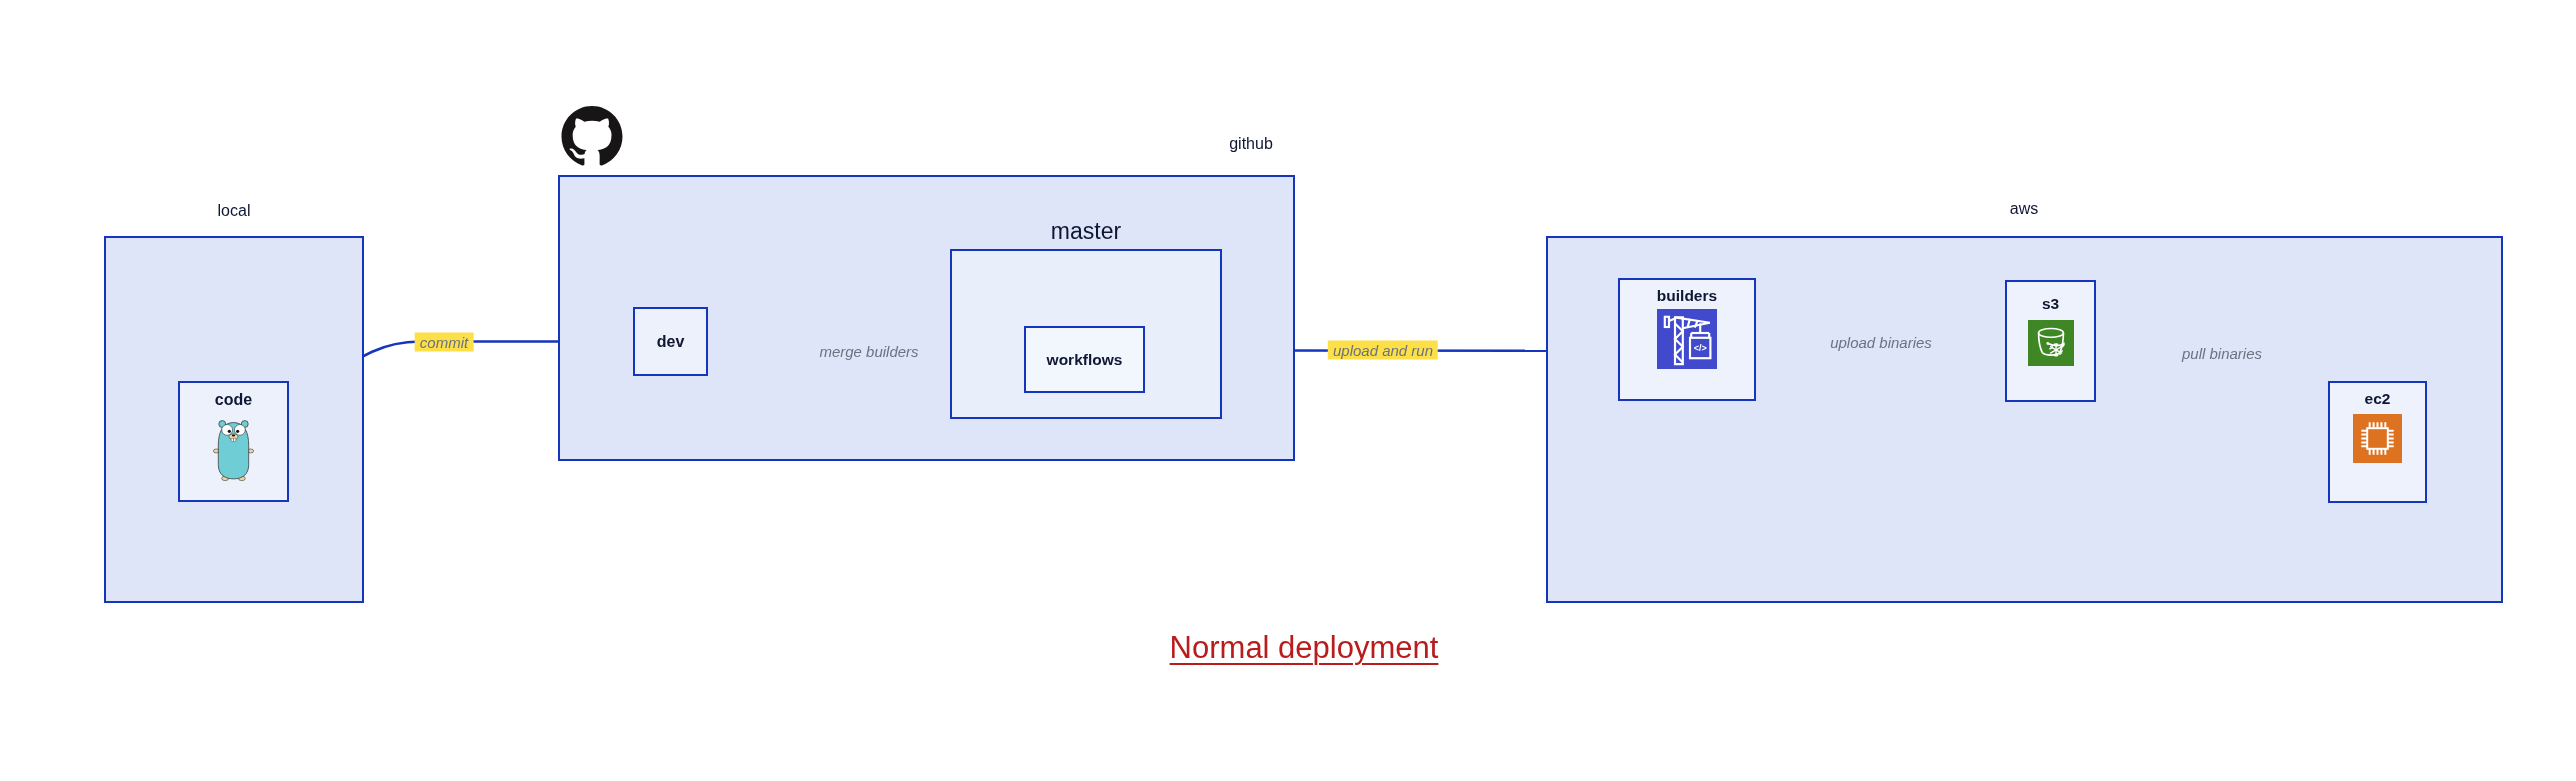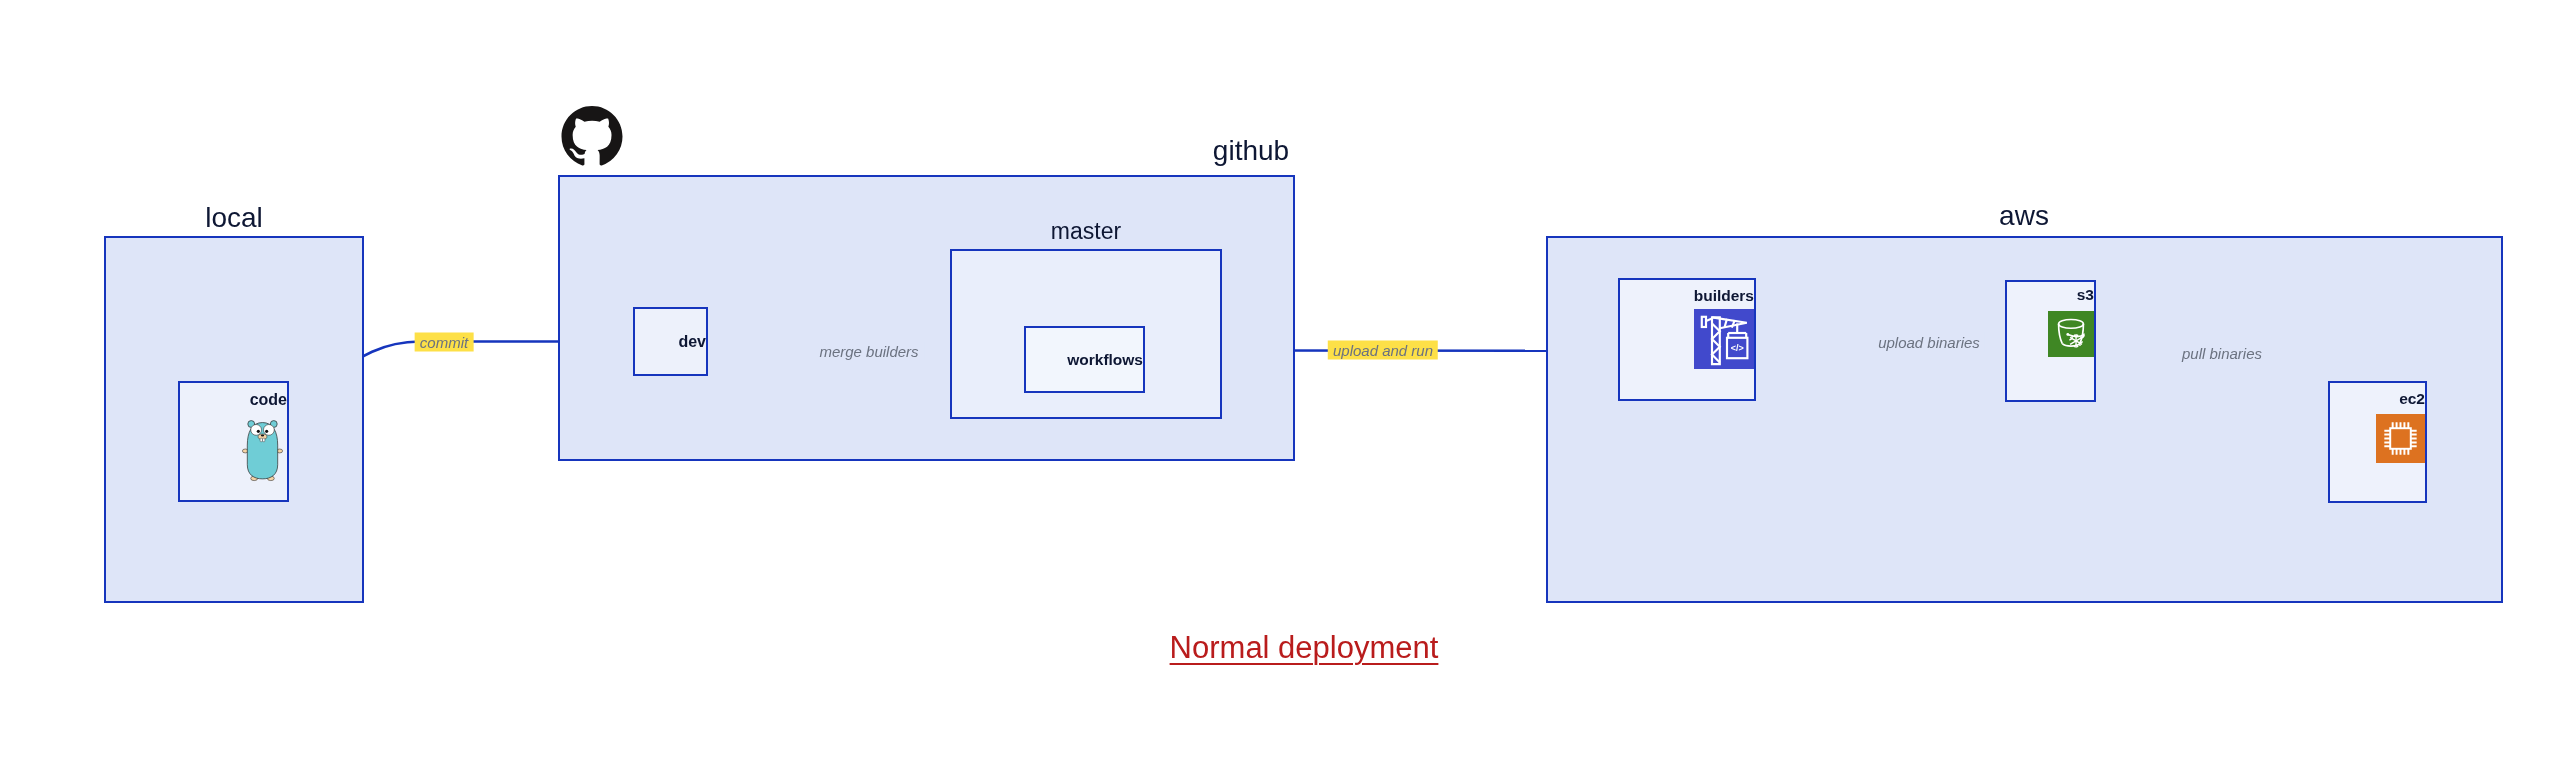--- a/index.html
+++ b/index.html
@@ -2,23 +2,23 @@
 <html style="font-size:8.2px"><head>
 <meta charset="utf-8">
 <style>
   html,body{margin:0;padding:0;background:#ffffff;}
   body{width:2604px;height:781px;position:relative;overflow:hidden;
        font-family:"Liberation Sans", sans-serif;}
   .canvas{position:absolute;inset:0;}
   svg.connectors{position:absolute;left:0;top:0;z-index:1;}
   .group{position:absolute;background:#dee5f8;border:2.6px solid #1635bd;box-sizing:border-box;z-index:2;}
   .group.master{background:#e9eefb;z-index:3;}
-  .group-label{position:absolute;color:#0e1734;font-size:28px;text-align:center;z-index:4;white-space:nowrap;}
+  .group-label{position:absolute;color:#0e1734;font-size:16px;text-align:center;z-index:4;white-space:nowrap;}
   .node{position:absolute;background:#edf1fb;border:2.1px solid #1635bd;box-sizing:border-box;z-index:5;
-        display:flex;flex-direction:column;align-items:flex-end;}
+        display:flex;flex-direction:column;align-items:center;}
   .node.workflows{background:#f2f6fd;justify-content:center;}
   .node.dev{justify-content:center;}
   .node-label{color:#0e1734;font-weight:bold;font-size:16px;z-index:6;}
   .edge-label{position:absolute;transform:translate(-50%,-50%);font-size:15px;font-style:italic;
               color:#6b7280;padding:1px 5.2px;white-space:nowrap;z-index:7;}
   .bg-white{background:#fde047;}
   .bg-group{background:#dee5f8;}
   .icon-tile{margin-top:7.2px;display:block;}
   .title{position:absolute;left:1304px;top:630px;transform:translateX(-50%);
          font-size:31px;color:#b91c1c;text-decoration:underline;
@@ -99,21 +99,21 @@
         <path d="M55 16.5 L51 30 M68 18.5 L63 31"></path>
         <path d="M72 24 V40"></path>
         <path d="M57 40 H87"></path>
         <path d="M57 40 V48 M87 40 V48"></path>
         <rect x="55" y="48" width="34" height="34"></rect>
       </g>
       <text x="72" y="70.5" text-anchor="middle" font-family="Liberation Sans, sans-serif" font-size="15" font-weight="bold" fill="#ffffff">&lt;/&gt;</text>
     </svg>
   </div>
 
-  <div class="node" style="left:2005px;top:280px;width:91px;height:122px;padding-top:4px;background:#eef2fc;">
+  <div class="node" style="left:2005px;top:280px;width:91px;height:122px;padding-top:13px;background:#eef2fc;">
     <span class="node-label" style="font-size:15.5px;">s3</span>
     <svg class="icon-tile" width="46" height="46" viewBox="0 0 100 100" style="margin-top:7.2px;">
       <rect x="0" y="0" width="100" height="100" fill="#3f8724"></rect>
       <g stroke="#ffffff" stroke-width="3.6" fill="none">
         <ellipse cx="50" cy="28" rx="27" ry="9.5"></ellipse>
         <path d="M23 28 C23 42 27 62 31 71"></path>
         <path d="M77 28 C77 42 73 62 69 71"></path>
         <path d="M31 71 C39 78 61 78 69 71"></path>
         <path d="M43 51 C56 56 70 58 78 51 C80 56 74 59 70 58"></path>
       </g>
@@ -140,19 +140,19 @@
         <path d="M34 71 V83 M42 71 V83 M50 71 V83 M58 71 V83 M66 71 V83"></path>
         <path d="M17 34 H29 M17 42 H29 M17 50 H29 M17 58 H29 M17 66 H29"></path>
         <path d="M71 34 H83 M71 42 H83 M71 50 H83 M71 58 H83 M71 66 H83"></path>
       </g>
     </svg>
   </div>
 
   <div class="edge-label bg-white" style="left:444px;top:342px;">commit</div>
   <div class="edge-label bg-group" style="left:869px;top:351px;">merge builders</div>
   <div class="edge-label bg-white" style="left:1383px;top:350px;">upload and run</div>
-  <div class="edge-label bg-group" style="left:1929px;top:342px;">upload binaries</div>
+  <div class="edge-label bg-group" style="left:1881px;top:342px;">upload binaries</div>
   <div class="edge-label bg-group" style="left:2222px;top:353px;">pull binaries</div>
 
   <div class="title">Normal deployment</div>
 
 </div>
 
 
 </body></html>

